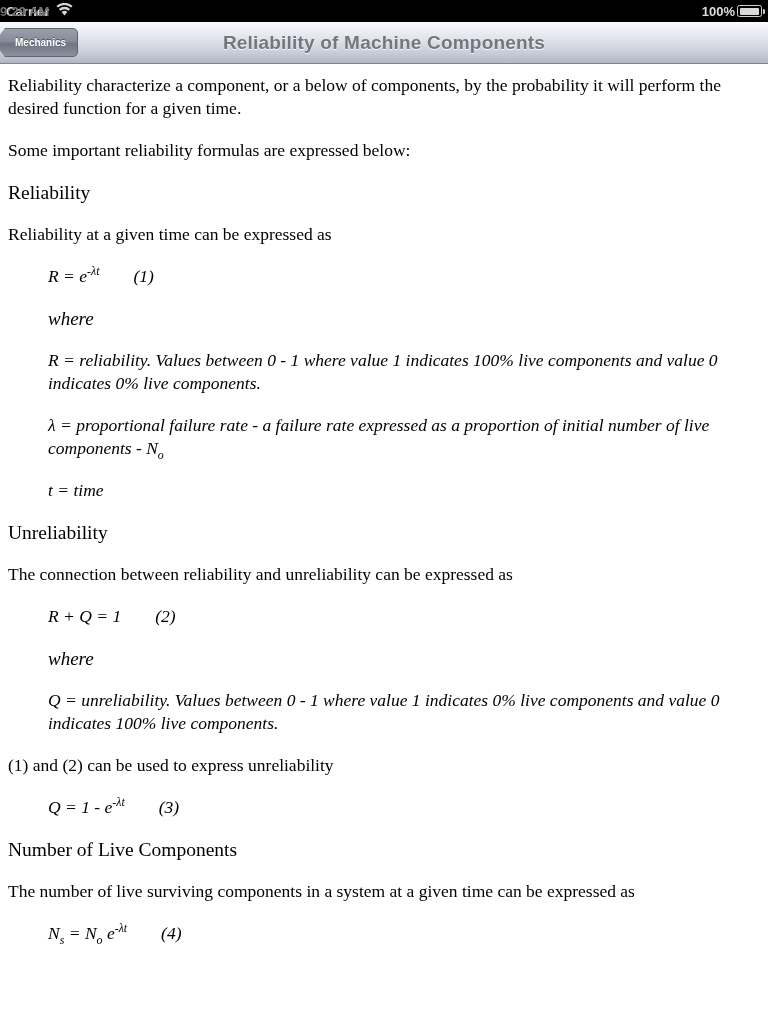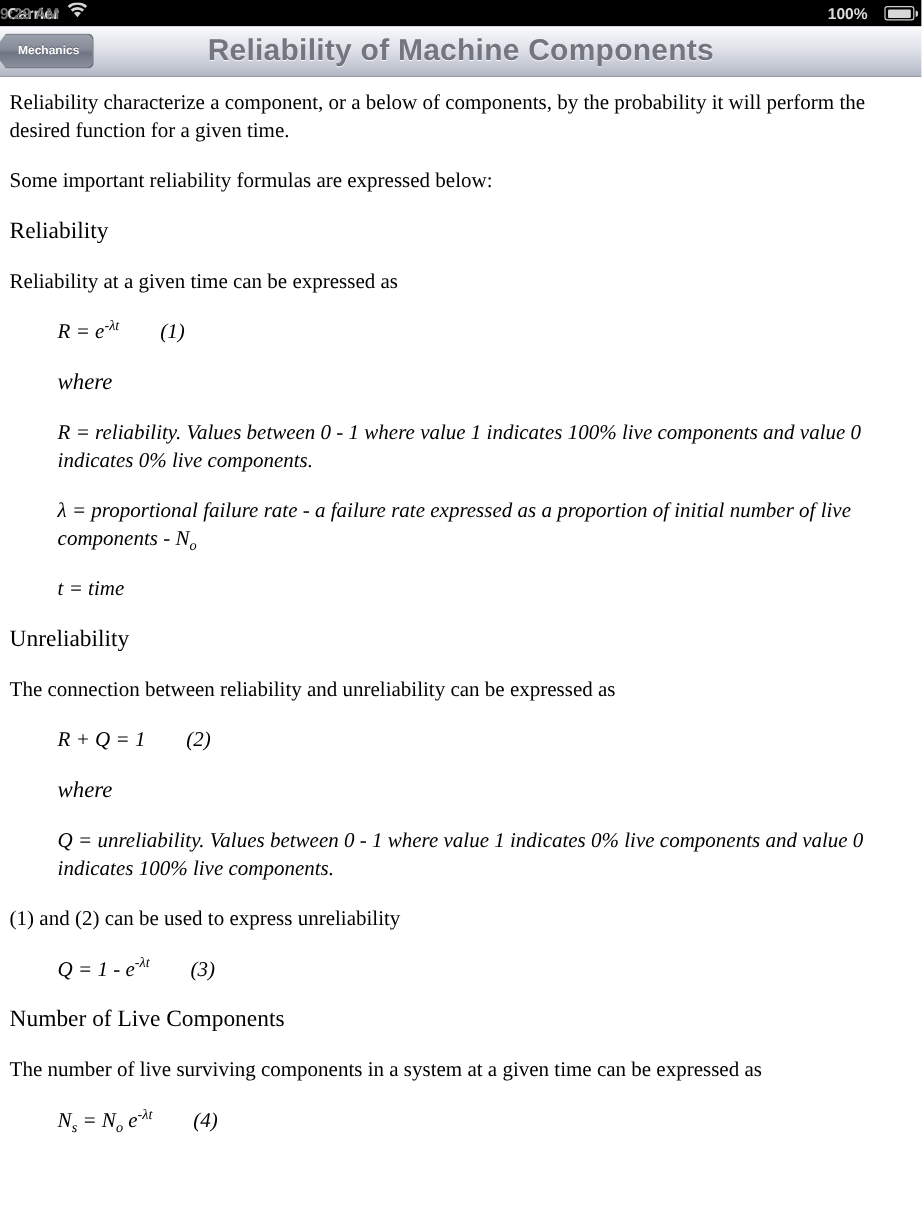--- a/index.html
+++ b/index.html
@@ -48,21 +48,21 @@
     color: #737373;
     pointer-events: none;
   }
   .status-right {
     position: absolute;
     right: 6px;
     top: 0;
     height: 22px;
     display: flex;
     align-items: center;
-    gap: 14px;
+    gap: 2px;
   }
   .battery-pct {
     font-size: 13px;
     font-weight: bold;
     color: #dcdcdc;
   }
   .battery {
     position: relative;
     width: 25px;
     height: 12px;
@@ -103,21 +103,21 @@
         #b2b6c3 100%);
     border-bottom: 1px solid #7f8490;
     display: flex;
     align-items: center;
   }
   .navbar-title {
     position: absolute;
     left: 0; right: 0;
     text-align: center;
     font-family: "Liberation Sans", sans-serif;
-    font-size: 25px;
+    font-size: 19px;
     font-weight: bold;
     color: #73767e;
     text-shadow: 0 1px 0 rgba(255,255,255,0.85);
     letter-spacing: 0.2px;
     pointer-events: none;
   }
   .back-button {
     position: absolute;
     left: -6px;
     top: 6px;

